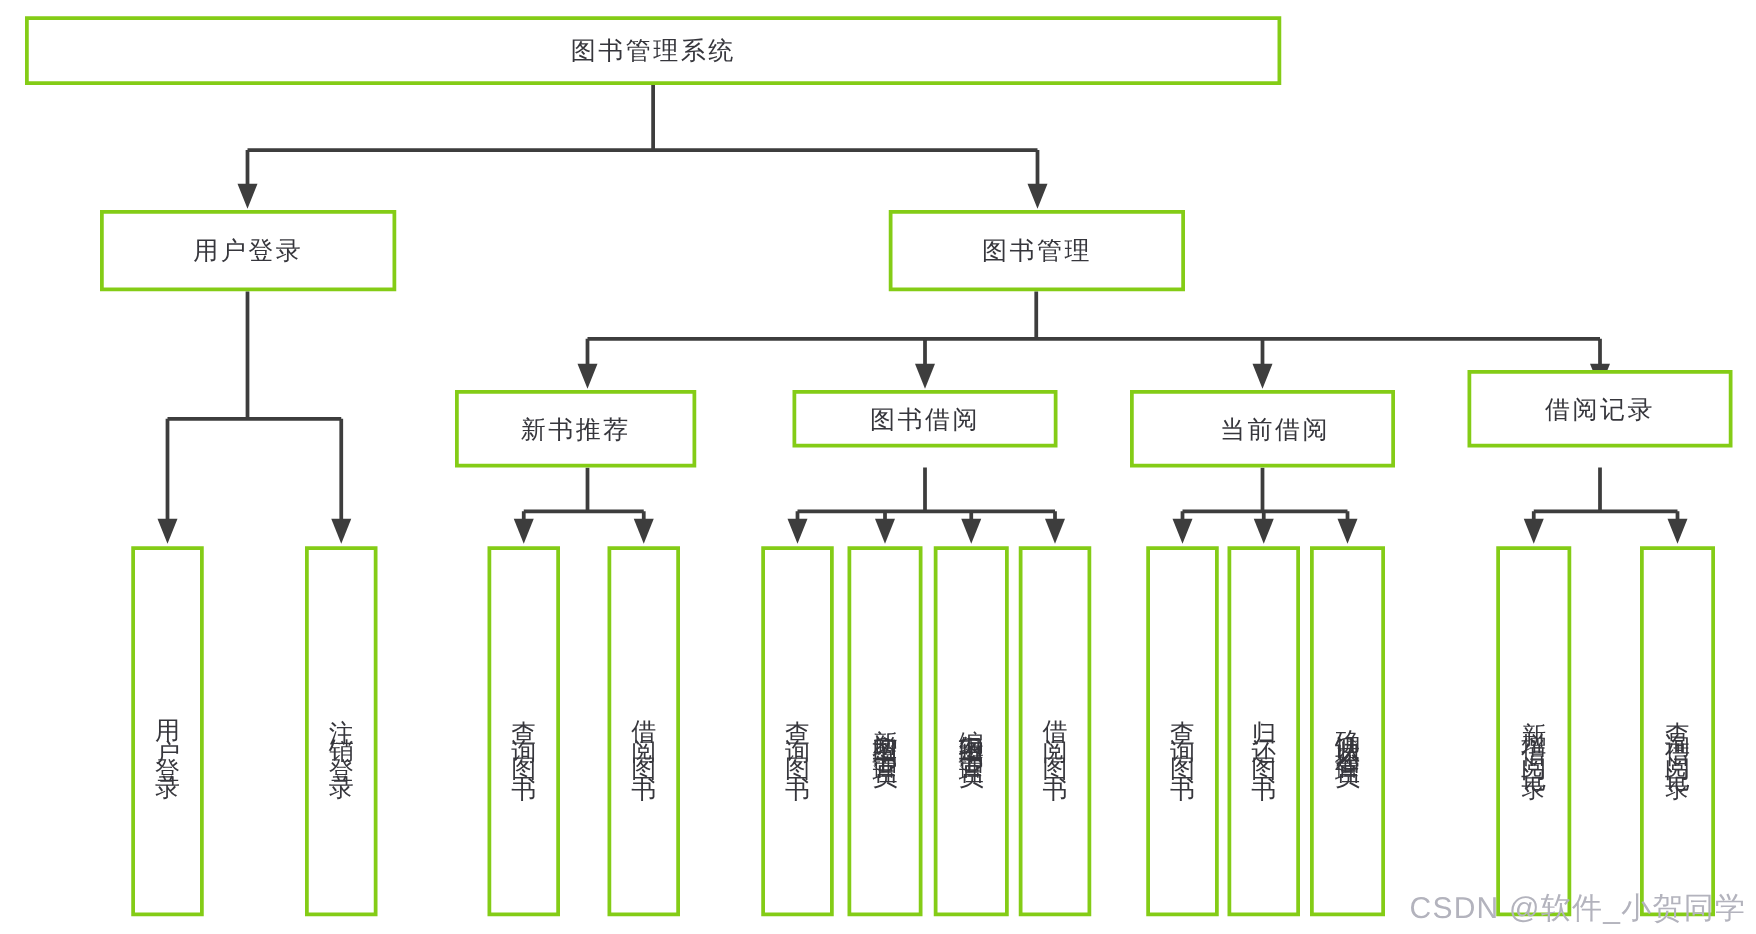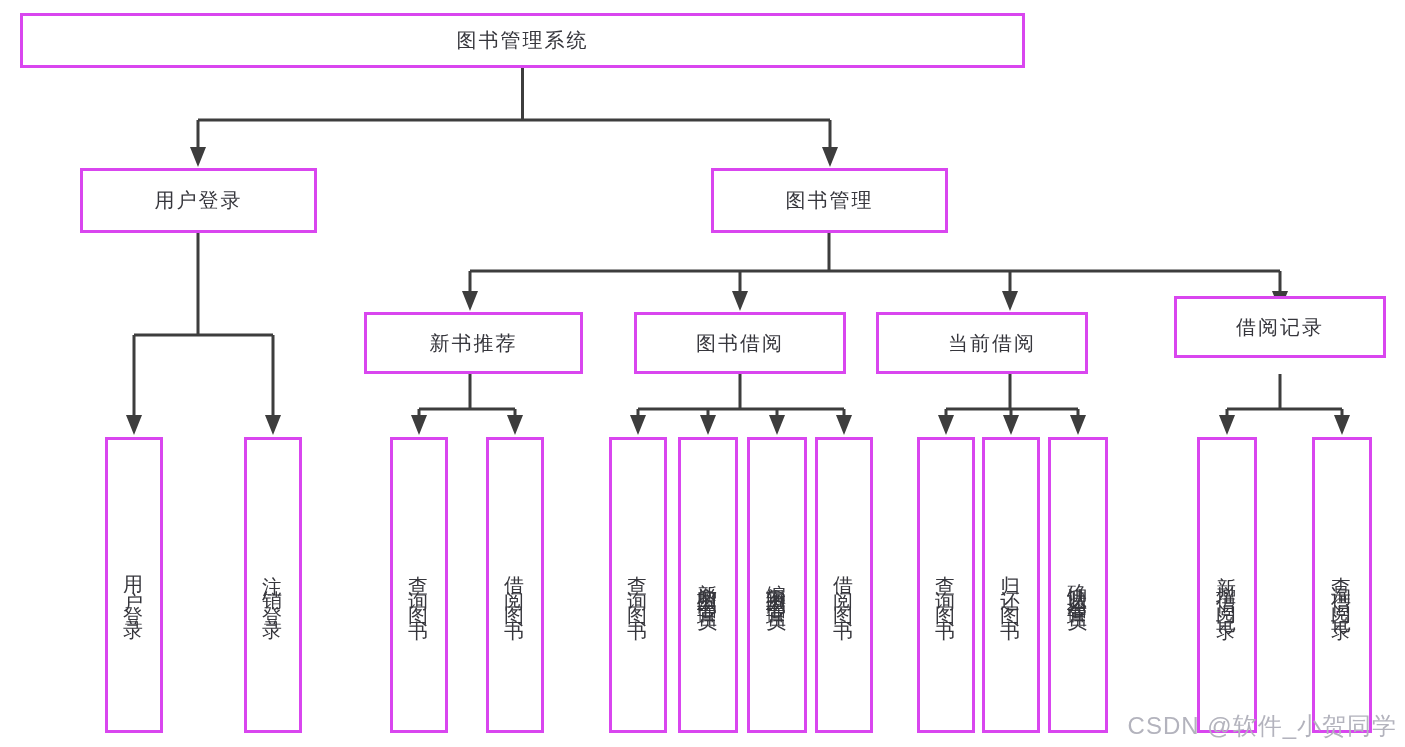--- a/index.html
+++ b/index.html
@@ -3,21 +3,21 @@
 <meta charset="utf-8">
 <style>
   html,body { margin:0; padding:0; background:#ffffff; }
   .canvas {
     position:relative; width:1405px; height:747px; background:#ffffff;
     font-family:"Liberation Sans", sans-serif; overflow:hidden;
   }
   svg.connectors { position:absolute; left:0; top:0; z-index:1; }
   .box {
     position:absolute; box-sizing:border-box;
-    border:3px solid #d946ef; background:#ffffff;
+    border:3px solid #84cc16; background:#ffffff;
     display:flex; align-items:center; justify-content:center;
     z-index:2;
   }
   .hlabel { font-size:20px; color:#36363c; letter-spacing:2px; white-space:nowrap; }
   .vlabel {
     writing-mode:vertical-rl; text-orientation:mixed;
     font-size:20px; color:#36363c; white-space:nowrap;
   }
   .sp4 { letter-spacing:15px; padding-top:10px; }
   .sp6 { letter-spacing:9px;  padding-top:6px; }
@@ -69,27 +69,27 @@
     <span class="hlabel">图书管理系统</span>
   </div>
 
   <div class="box" style="left:80px; top:168px; width:237px; height:65px;">
     <span class="hlabel">用户登录</span>
   </div>
   <div class="box" style="left:711px; top:168px; width:237px; height:65px;">
     <span class="hlabel">图书管理</span>
   </div>
 
-  <div class="box" style="left:364px; top:312px; width:219px; height:62px;">
+  <div class="box" style="left:364px; top:312px; width:193px; height:62px;">
     <span class="hlabel">新书推荐</span>
   </div>
-  <div class="box" style="left:634px; top:312px; width:212px; height:62px;">
+  <div class="box" style="left:634px; top:312px; width:212px; height:46px;">
     <span class="hlabel">图书借阅</span>
   </div>
-  <div class="box" style="left:876px; top:312px; width:212px; height:62px;padding-left:20px;">
+  <div class="box" style="left:904px; top:312px; width:212px; height:62px;padding-left:20px;">
     <span class="hlabel">当前借阅</span>
   </div>
   <div class="box" style="left:1174px; top:296px; width:212px; height:62px;">
     <span class="hlabel">借阅记录</span>
   </div>
 
   <div class="box" style="left:105px; top:437px; width:58px; height:296px;">
     <span class="vlabel sp4">用户登录</span>
   </div>
   <div class="box" style="left:244px; top:437px; width:58px; height:296px;">

